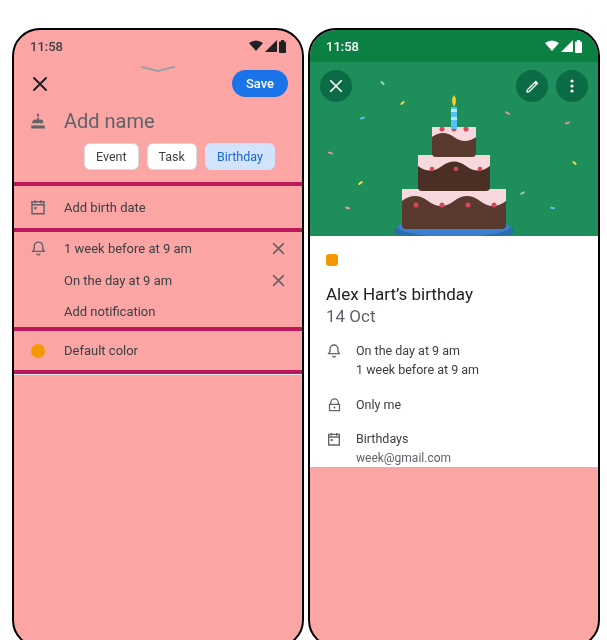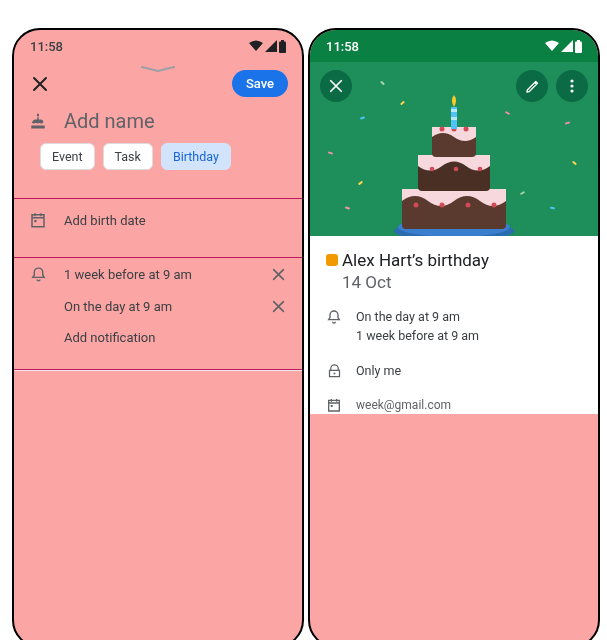--- a/index.html
+++ b/index.html
@@ -17,45 +17,45 @@
   .toprow{display:flex;align-items:center;justify-content:space-between;padding:8px 14px 6px 14px;}
   .handle{position:absolute;left:50%;top:36px;transform:translateX(-50%);width:34px;height:6px;}
   .handle svg{display:block;}
   .iconbtn{width:24px;height:24px;display:flex;align-items:center;justify-content:center;cursor:pointer;}
   .savebtn{background:#1a73e8;color:#fff;border-radius:16px;padding:6px 14px;font-size:13px;font-weight:500;cursor:pointer;}
   
   .titlerow{display:flex;align-items:center;padding:6px 14px 10px 14px;gap:16px;}
   .titlerow .ticon{width:20px;display:flex;justify-content:center;}
   .titlerow .ttext{font-size:20px;color:#5f6368;}
   
-  .chiprow{display:flex;gap:8px;padding:0 0 12px 26px;}
+  .chiprow{display:flex;gap:8px;padding:0 0 12px 70px;}
   .chip{border:1px solid #dadce0;border-radius:6px;padding:5px 11px;font-size:12.5px;color:#3c4043;cursor:pointer;background:#fff;}
   .chip.sel{background:#d2e3fc;border-color:#d2e3fc;color:#1967d2;text-align:center;}
   
-  .sect{border-top:1px solid #be185d;margin-top:16px;}
+  .sect{border-top:4px solid #be185d;}
   .row{display:flex;align-items:center;padding:12px 14px;gap:16px;font-size:13px;color:#3c4043;}
   .row .ricon{width:20px;display:flex;justify-content:center;flex-shrink:0;}
   .row .rtext{flex:1;}
   .row .rclose{width:20px;display:flex;justify-content:center;cursor:pointer;}
   .row.tight{padding-top:8px;padding-bottom:8px;}
   .dot{width:14px;height:14px;border-radius:3px;background:#f29900;}
   .dot.small{width:12px;height:12px;}
   
   .hero{height:174px;background:#1e8e5a;position:relative;overflow:hidden;}
   .herotop{position:absolute;top:8px;left:10px;right:10px;display:flex;align-items:center;justify-content:space-between;}
   .circbtn{width:32px;height:32px;border-radius:50%;background:#0b6b44;display:flex;align-items:center;justify-content:center;cursor:pointer;}
   .herotop .rightbtns{display:flex;gap:8px;}
   
   .confetti{position:absolute;inset:0;}
   .confetti span{position:absolute;width:5px;height:2px;border-radius:1px;}
   
   .cake{position:absolute;left:50%;bottom:-6px;transform:translateX(-50%);}
   
   .bodyr{padding:14px 16px 0 16px;background:#fff;}
-  .evtitle{display:flex;gap:4px;align-items:flex-start;}
+  .evtitle{display:flex;gap:18px;align-items:flex-start;flex-direction:column;}
   .evtitle .dot{margin-top:4px;}
   .evtitle .evmain{font-size:17px;color:#202124;margin-bottom:2px;}
   .evtitle .evdate{font-size:17px;color:#5f6368;}
   .detrow{display:flex;gap:14px;padding:16px 0 0 0;align-items:flex-start;font-size:12.5px;color:#3c4043;}
   .detrow .dicon{width:16px;display:flex;justify-content:center;flex-shrink:0;margin-top:1px;}
   .detrow .dtxt div{line-height:1.5;}
   .detrow .dtxt .sub{color:#5f6368;font-size:12px;}
 </style>
 </head>
 <body>
@@ -133,20 +133,28 @@
       <div class="rtext">On the day at 9 am</div>
       <div class="rclose">
         <svg width="13" height="13" viewBox="0 0 16 16">
               <path d="M2 2 L14 14 M14 2 L2 14" stroke="#5f6368" stroke-width="2" stroke-linecap="round"></path>
             </svg>
       </div>
     </div>
     <div class="row tight">
       <div class="ricon"></div>
       <div class="rtext">Add notification</div>
+    </div>
+  </div>
+  <div class="sect">
+    <div class="row">
+      <div class="ricon">
+            <div class="dot" style="border-radius:50%"></div>
+          </div>
+      <div class="rtext">Default color</div>
     </div>
   </div>
   <div class="sect" style="border-bottom:1px solid #e8eaed"></div>
 </div>
 
 <div class="phone right">
   <div class="status">
     <span>11:58</span>
     <span class="icons">
       <svg width="14" height="12" viewBox="0 0 14 12">
@@ -260,19 +268,20 @@
           </div>
     </div>
     <div class="detrow">
       <div class="dicon">
         <svg width="16" height="16" viewBox="0 0 24 24">
               <path fill="none" stroke="#5f6368" stroke-width="2" d="M4 5h16v16H4z M4 9h16 M8 3v4 M16 3v4"></path>
               <rect x="7" y="12" width="3" height="3" fill="#5f6368"></rect>
             </svg>
       </div>
       <div class="dtxt">
+        <div>Birthdays</div>
         <div class="sub">week@gmail.com</div>
       </div>
     </div>
   </div>
 </div>
 
 </div>
 
 </body></html>

